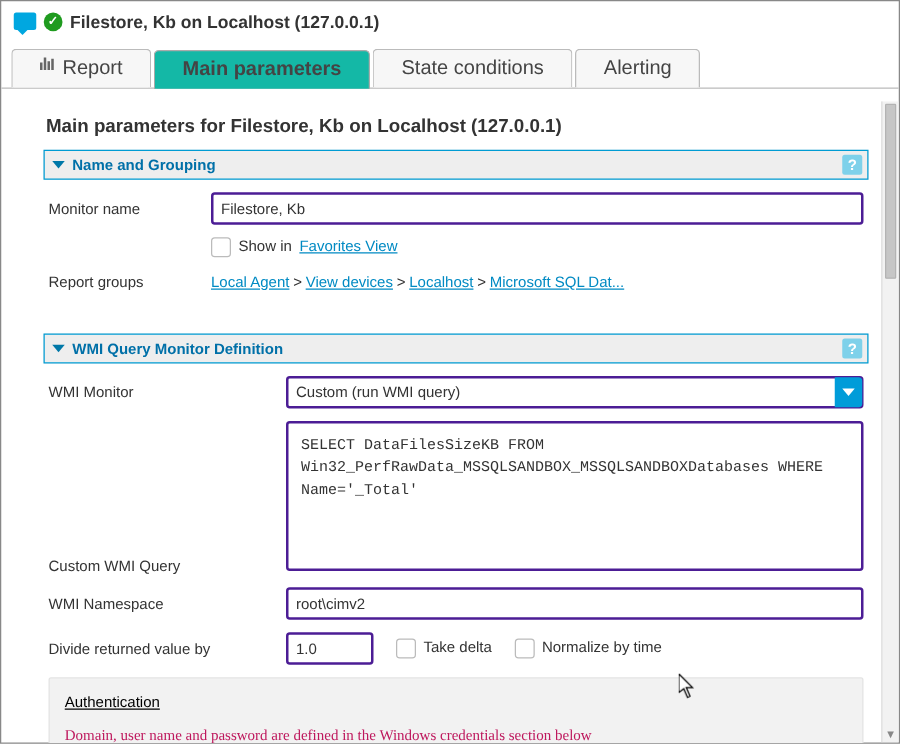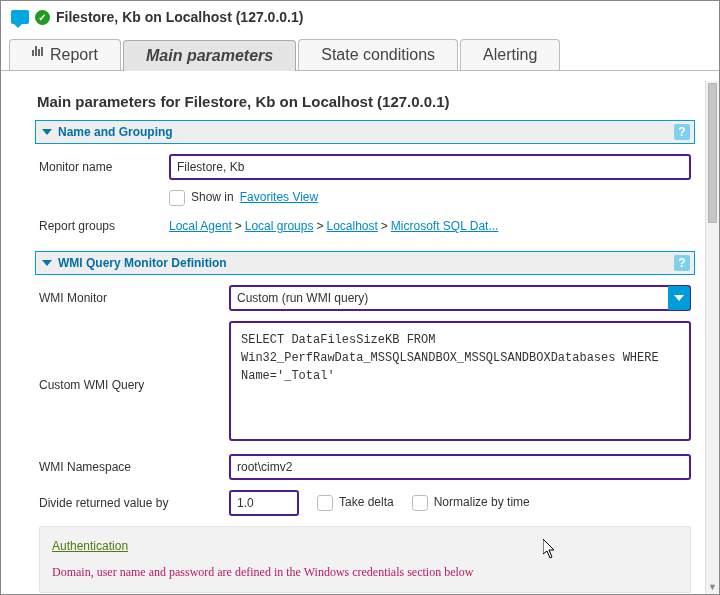--- a/index.html
+++ b/index.html
@@ -5,52 +5,52 @@
   * { box-sizing: border-box; margin: 0; padding: 0; }
   body { font-family: "Segoe UI", Tahoma, Arial, sans-serif; font-size: 12px; color: #333; background: #fff; }
   .window { width: 720px; height: 595px; border: 1px solid #888; position: relative; overflow: hidden; background: #fff; }
   .titlebar { display: flex; align-items: center; gap: 6px; padding: 8px 10px 8px 10px; }
   .chat-icon { width: 18px; height: 14px; background: #00a7e0; border-radius: 2px; position: relative; }
   .chat-icon::after { content: ""; position: absolute; bottom: -4px; left: 3px; width: 0; height: 0; border-left: 4px solid transparent; border-right: 4px solid transparent; border-top: 4px solid #00a7e0; }
   .ok-icon { width: 15px; height: 15px; border-radius: 50%; background: #1f9b1f; display: inline-flex; align-items: center; justify-content: center; color: #fff; font-size: 10px; font-weight: bold; }
   .title-text { font-weight: 600; font-size: 14px; color: #333; }
   .tabbar { display: flex; align-items: flex-end; padding: 0 8px; border-bottom: 1px solid #bbb; gap: 0; margin-top: 6px; }
   .tab { padding: 6px 22px; border: 1px solid #bbb; border-bottom: none; border-radius: 4px 4px 0 0; background: #f7f7f7; color: #444; margin-right: 2px; position: relative; display: inline-flex; align-items: flex-start; gap: 6px; font-size: 16px; }
-  .tab.active { background: #e5e5e5; font-weight: 600; border-color: #aaa; top: 1px; font-style: italic; }
+  .tab.active { background: #14b8a6; font-weight: 600; border-color: #aaa; top: 1px; }
   .tab-report-icon { width: 12px; height: 10px; display: inline-flex; align-items: flex-end; gap: 1px; }
   .tab-report-icon span { display: inline-block; width: 2px; background: #666; }
   .content-wrap { position: absolute; top: 80px; bottom: 0; left: 0; right: 0; overflow: hidden; margin-left: 24px; }
   .scrollpane { position: absolute; top: 0; bottom: 0; left: 0; right: 14px; overflow: auto; padding: 8px 10px 12px 10px; }
   .scrollbar { position: absolute; top: 0; bottom: 0; right: 0; width: 14px; background: #f2f2f2; border-left: 1px solid #ddd; }
   .scrollbar .thumb { position: absolute; top: 2px; left: 2px; right: 2px; height: 140px; background: #c6c6c6; border: 1px solid #b3b3b3; border-radius: 1px; }
   .scrollbar .arrow-down { position: absolute; bottom: 2px; left: 0; right: 0; text-align: center; color: #888; font-size: 9px; }
   h2.page-title { font-size: 15px; font-weight: 600; color: #333; padding: 4px 2px 10px 2px; }
   .section-header { background: #eeeeee; border: 1px solid #009cd3; padding: 4px 6px; display: flex; align-items: center; gap: 6px; color: #0070a8; font-weight: 600; font-size: 12px; position: relative; }
   .section-header .help { position: absolute; right: 4px; top: 3px; width: 16px; height: 16px; background: #7ed1ea; color: #fff; text-align: center; line-height: 16px; border-radius: 2px; font-weight: bold; cursor: pointer; }
   .disclose { width: 0; height: 0; border-left: 5px solid transparent; border-right: 5px solid transparent; border-top: 6px solid #0078a8; }
-  .section-body { padding: 10px 4px 14px 4px; }
+  .section-body { padding: 10px 4px 30px 4px; }
   .row { display: flex; align-items: center; margin-bottom: 10px; }
   .row .lab { width: 130px; color: #333; }
   .row .lab.w2 { width: 190px; }
   .row .ctl { flex: 1; }
   input[type=text].field, .select, textarea.field { width: 100%; border: 2px solid #4c1d95; border-radius: 3px; padding: 4px 6px; font-family: inherit; font-size: 12px; color: #333; background: #fff; }
   .checkbox-wrap { display: inline-flex; align-items: flex-start; gap: 6px; }
   .cb { width: 16px; height: 16px; border: 1px solid #bbb; border-radius: 3px; background: #fff; display: inline-block; }
   .link { color: #008ac3; text-decoration: underline; cursor: pointer; }
   .breadcrumb { color: #008ac3; }
   .breadcrumb a { color: #008ac3; text-decoration: underline; cursor: pointer; }
   .breadcrumb .sep { color: #333; padding: 0 3px; text-decoration: none; }
   .select-wrap { position: relative; }
   .select-wrap input { padding-right: 26px; }
   .select-btn { position: absolute; right: 1px; top: 1px; bottom: 1px; width: 22px; background: #009cd9; display: flex; align-items: center; justify-content: center; border-radius: 0 3px 3px 0; cursor: pointer; }
   .select-btn .tri { width: 0; height: 0; border-left: 5px solid transparent; border-right: 5px solid transparent; border-top: 6px solid #fff; }
   textarea.field { height: 120px; font-family: "Consolas","Courier New",monospace; font-size: 12px; resize: none; padding: 8px 10px; line-height: 1.5; }
   .small-field { width: 70px !important; }
   .auth-box { background: #f2f2f2; border: 1px solid #e3e3e3; border-radius: 2px; padding: 12px 12px; }
-  .auth-title { color: #4d7c0f; text-decoration: underline; cursor: pointer; display: inline-block; margin-bottom: 12px; }
+  .auth-title { color: #000000; text-decoration: underline; cursor: pointer; display: inline-block; margin-bottom: 12px; }
   .auth-desc { color: #be185d; font-family: Liberation Serif, serif; }
   .cursor { position: absolute; width: 14px; height: 20px; z-index: 99; }
   .cursor svg { width: 14px; height: 20px; }
 </style>
 </head>
 <body>
 
 <div class="window">
 
   <div class="titlebar">
@@ -103,41 +103,41 @@
             <span class="checkbox-wrap">
               <span class="cb"></span>
               <span>Show in</span>
               <a class="link">Favorites View</a>
             </span>
           </div>
         </div>
         <div class="row" style="margin-bottom:4px">
           <div class="lab">Report groups</div>
           <div class="ctl breadcrumb">
-            <a>Local Agent</a><span class="sep">&gt;</span><a>Local groups</a><span class="sep">&gt;</span><a>Localhost</a><span class="sep">&gt;</span><a>Microsoft SQL Dat...</a>
+            <a>Local Agent</a><span class="sep">&gt;</span><a>View devices</a><span class="sep">&gt;</span><a>Localhost</a><span class="sep">&gt;</span><a>Microsoft SQL Dat...</a>
           </div>
         </div>
       </div>
 
       <div class="section-header">
         <span class="disclose"></span>
         <span>WMI Query Monitor Definition</span>
         <span class="help">?</span>
       </div>
       <div class="section-body">
         <div class="row">
           <div class="lab w2">WMI Monitor</div>
           <div class="ctl select-wrap">
             <input type="text" class="field" readonly="" value="Custom (run WMI query)" style="">
             <div class="select-btn">
                 <span class="tri"></span>
               </div>
           </div>
         </div>
-        <div class="row" style="align-items:center">
+        <div class="row" style="align-items:flex-end">
           <div class="lab w2" style="padding-top:4px">Custom WMI Query</div>
           <div class="ctl">
             <textarea class="field" style="">SELECT DataFilesSizeKB FROM Win32_PerfRawData_MSSQLSANDBOX_MSSQLSANDBOXDatabases WHERE Name='_Total'</textarea>
           </div>
         </div>
         <div class="row">
           <div class="lab w2">WMI Namespace</div>
           <div class="ctl">
             <input type="text" class="field" value="root\cimv2" style="">
           </div>

